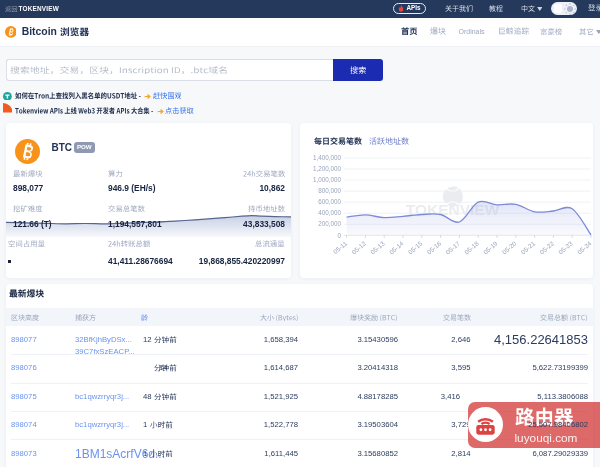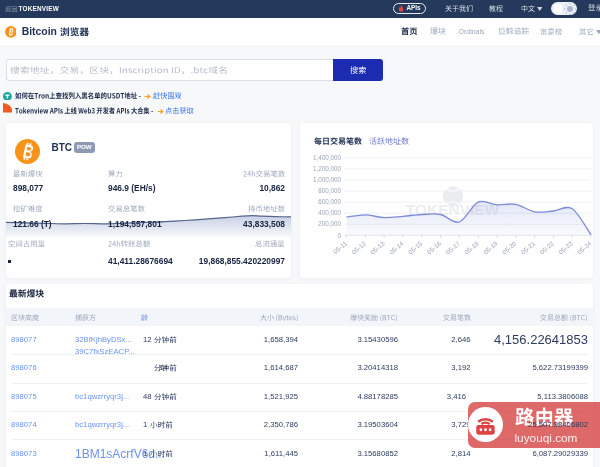--- a/index.html
+++ b/index.html
@@ -632,45 +632,45 @@
 <div style="position:absolute;top:363.39px;font-size:7.70px;line-height:10.01px;color:#6a93ee;font-weight:400;white-space:pre;z-index:6;left:11.00px;">898076</div>
 <div style="position:absolute;top:347px;font-size:7.70px;line-height:10.01px;color:#6a93ee;font-weight:400;white-space:pre;z-index:6;left:75.00px;">39C7fxSzEACP...</div>
 <div style="position:absolute;top:363.39px;font-size:7.70px;line-height:10.01px;color:#2c3c5e;font-weight:400;white-space:pre;z-index:6;left:143.00px;margin-left:16px;">14</div>
 <svg style="position:absolute;left:154.10px;top:364.30px;z-index:6;" width="22.80" height="7.60" viewBox="0 -880 3000 1000" preserveAspectRatio="none" fill="#2c3c5e">
     <use href="#g154" x="0"></use>
     <use href="#g155" x="1000"></use>
     <use href="#g156" x="2000"></use>
   </svg>
 <div style="position:absolute;top:363.39px;font-size:7.70px;line-height:10.01px;color:#2c3c5e;font-weight:400;white-space:pre;z-index:6;right:302.00px;">1,614,687</div>
 <div style="position:absolute;top:363.39px;font-size:7.70px;line-height:10.01px;color:#2c3c5e;font-weight:400;white-space:pre;z-index:6;right:202.00px;">3.20414318</div>
-<div style="position:absolute;top:363.39px;font-size:7.70px;line-height:10.01px;color:#2c3c5e;font-weight:400;white-space:pre;z-index:6;right:129.50px;">3,192</div>
+<div style="position:absolute;top:363.39px;font-size:7.70px;line-height:10.01px;color:#2c3c5e;font-weight:400;white-space:pre;z-index:6;right:129.50px;">3,595</div>
 <div style="position:absolute;top:363.39px;font-size:7.70px;line-height:10.01px;color:#2c3c5e;font-weight:400;white-space:pre;z-index:6;right:12.00px;">5,622.73199399</div>
 <div style="position:absolute;left:11.00px;top:382.50px;width:577.00px;height:1.00px;background:#eef1f5;z-index:4;"></div>
 <div style="position:absolute;top:391.80px;font-size:7.70px;line-height:10.01px;color:#6a93ee;font-weight:400;white-space:pre;z-index:6;left:11.00px;">898075</div>
 <div style="position:absolute;top:391.80px;font-size:7.70px;line-height:10.01px;color:#6a93ee;font-weight:400;white-space:pre;z-index:6;left:75.00px;">bc1qwzrryqr3j...</div>
 <div style="position:absolute;top:391.80px;font-size:7.70px;line-height:10.01px;color:#2c3c5e;font-weight:400;white-space:pre;z-index:6;left:143.00px;">48</div>
 <svg style="position:absolute;left:154.10px;top:392.70px;z-index:6;" width="22.80" height="7.60" viewBox="0 -880 3000 1000" preserveAspectRatio="none" fill="#2c3c5e">
     <use href="#g154" x="0"></use>
     <use href="#g155" x="1000"></use>
     <use href="#g156" x="2000"></use>
   </svg>
 <div style="position:absolute;top:391.80px;font-size:7.70px;line-height:10.01px;color:#2c3c5e;font-weight:400;white-space:pre;z-index:6;right:302.00px;">1,521,925</div>
 <div style="position:absolute;top:391.80px;font-size:7.70px;line-height:10.01px;color:#2c3c5e;font-weight:400;white-space:pre;z-index:6;right:202.00px;">4.88178285</div>
-<div style="position:absolute;top:391.80px;font-size:7.70px;line-height:10.01px;color:#2c3c5e;font-weight:400;white-space:pre;z-index:6;right:134px;text-align:right;">3,416</div>
+<div style="position:absolute;top:391.80px;font-size:7.70px;line-height:10.01px;color:#2c3c5e;font-weight:400;white-space:pre;z-index:6;right:140px;text-align:right;">3,416</div>
 <div style="position:absolute;top:391.80px;font-size:7.70px;line-height:10.01px;color:#2c3c5e;font-weight:400;white-space:pre;z-index:6;right:12.00px;">5,113.3806088</div>
 <div style="position:absolute;left:11.00px;top:410.90px;width:577.00px;height:1.00px;background:#eef1f5;z-index:4;"></div>
 <div style="position:absolute;top:420.19px;font-size:7.70px;line-height:10.01px;color:#6a93ee;font-weight:400;white-space:pre;z-index:6;left:11.00px;">898074</div>
 <div style="position:absolute;top:420.19px;font-size:7.70px;line-height:10.01px;color:#6a93ee;font-weight:400;white-space:pre;z-index:6;left:75.00px;">bc1qwzrryqr3j...</div>
 <div style="position:absolute;top:420.19px;font-size:7.70px;line-height:10.01px;color:#2c3c5e;font-weight:400;white-space:pre;z-index:6;left:143.00px;">1</div>
 <svg style="position:absolute;left:149.80px;top:421.10px;z-index:6;" width="22.80" height="7.60" viewBox="0 -880 3000 1000" preserveAspectRatio="none" fill="#2c3c5e">
     <use href="#g144" x="0"></use>
     <use href="#g157" x="1000"></use>
     <use href="#g156" x="2000"></use>
   </svg>
-<div style="position:absolute;top:420.19px;font-size:7.70px;line-height:10.01px;color:#2c3c5e;font-weight:400;white-space:pre;z-index:6;right:302.00px;">2,350,786</div>
+<div style="position:absolute;top:420.19px;font-size:7.70px;line-height:10.01px;color:#2c3c5e;font-weight:400;white-space:pre;z-index:6;right:302.00px;">1,522,778</div>
 <div style="position:absolute;top:420.19px;font-size:7.70px;line-height:10.01px;color:#2c3c5e;font-weight:400;white-space:pre;z-index:6;right:202.00px;">3.19503604</div>
 <div style="position:absolute;top:420.19px;font-size:7.70px;line-height:10.01px;color:#2c3c5e;font-weight:400;white-space:pre;z-index:6;right:129.50px;">3,729</div>
 <div style="position:absolute;top:420.19px;font-size:7.70px;line-height:10.01px;color:#2c3c5e;font-weight:400;white-space:pre;z-index:11;right:12.00px;text-align:center;">25,507.98406802</div>
 <div style="position:absolute;left:11.00px;top:439.30px;width:577.00px;height:1.00px;background:#eef1f5;z-index:4;"></div>
 <div style="position:absolute;top:448.60px;font-size:7.70px;line-height:10.01px;color:#6a93ee;font-weight:400;white-space:pre;z-index:6;left:11.00px;">898073</div>
 <div style="position:absolute;top:448.60px;font-size:12px;line-height:10.01px;color:#6a93ee;font-weight:400;white-space:pre;z-index:6;left:75.00px;">1BM1sAcrfV6d...</div>
 <div style="position:absolute;top:448.60px;font-size:7.70px;line-height:10.01px;color:#2c3c5e;font-weight:400;white-space:pre;z-index:6;left:143.00px;">1</div>
 <svg style="position:absolute;left:149.80px;top:449.50px;z-index:6;" width="22.80" height="7.60" viewBox="0 -880 3000 1000" preserveAspectRatio="none" fill="#2c3c5e">
     <use href="#g144" x="0"></use>
     <use href="#g157" x="1000"></use>

